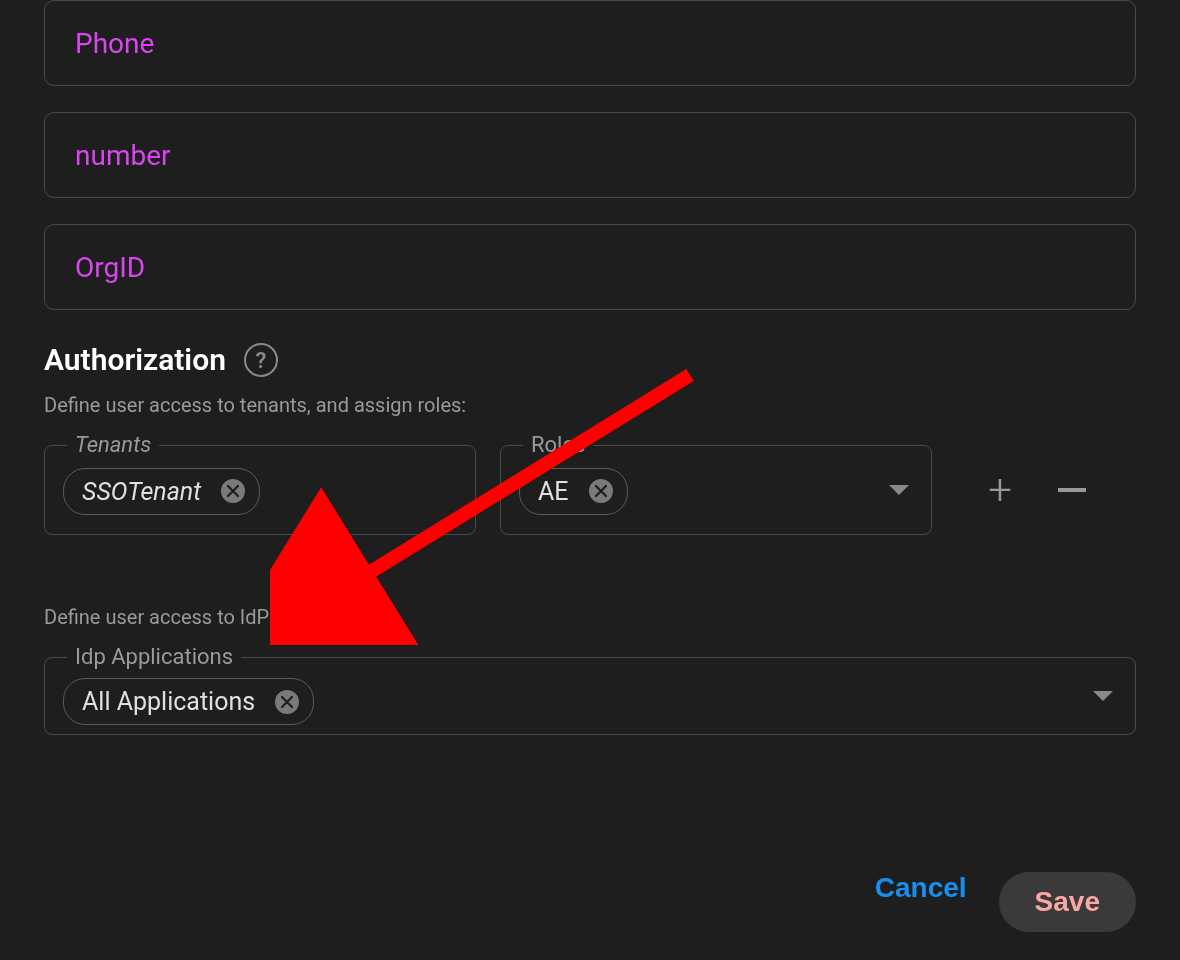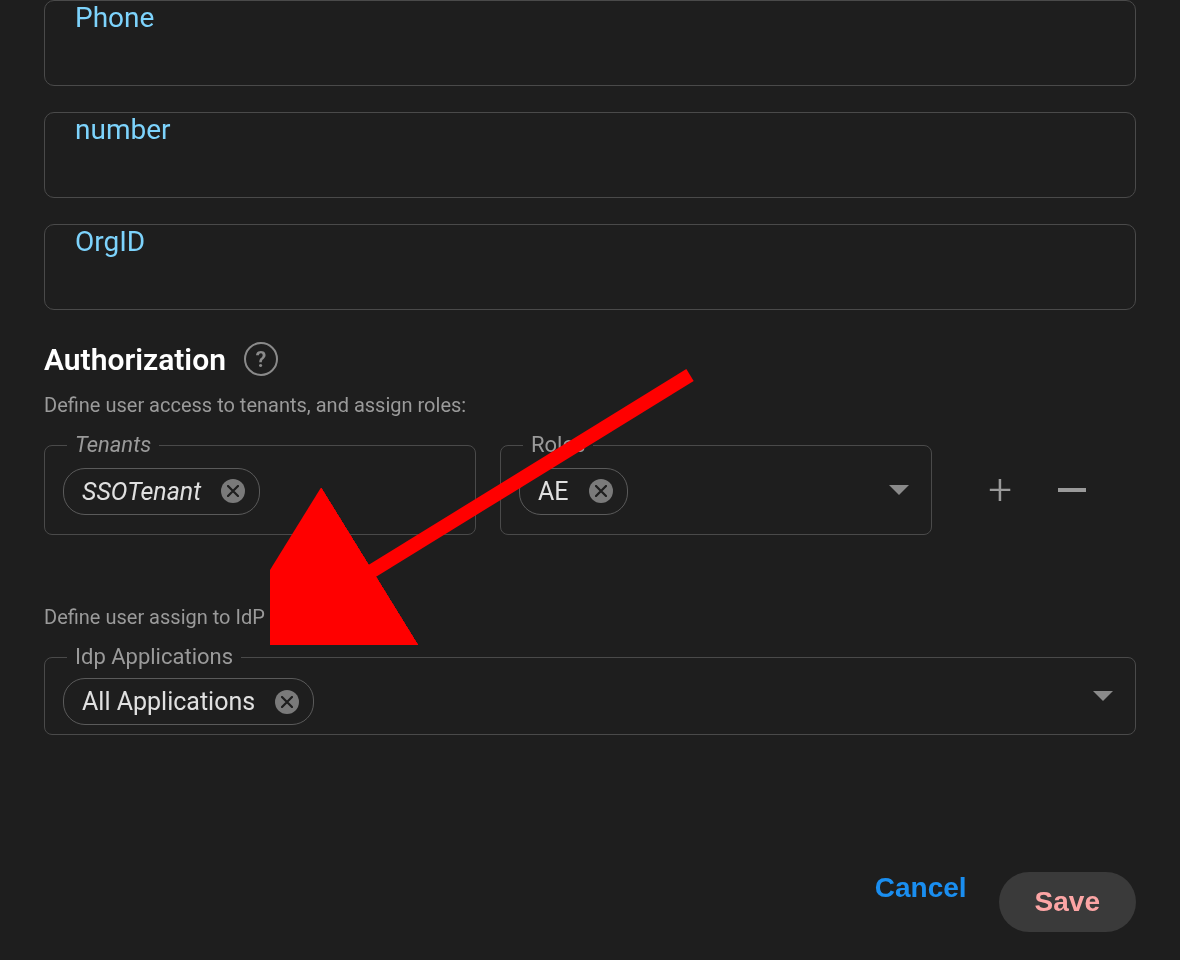--- a/index.html
+++ b/index.html
@@ -19,29 +19,30 @@
   }
   .container {
     padding: 0 44px 0 44px;
   }
   .text-field {
     width: 100%;
     height: 86px;
     border: 1px solid #4a4a4a;
     border-radius: 10px;
     background: transparent;
-    color: #7dd3fc;
+    color: #d946ef;
     font-size: 28px;
     padding: 0 30px;
     display: flex;
+    align-items: center;
     margin-bottom: 26px;
   }
   .section-header {
     display: flex;
-    align-items: flex-start;
+    align-items: flex-end;
     gap: 18px;
     margin-top: 32px;
     margin-bottom: 16px;
   }
   .section-title {
     color: #ffffff;
     font-size: 30px;
     font-weight: 600;
   }
   .help-icon {
@@ -242,21 +243,21 @@
 
     <div class="icon-btn" style="margin-left:20px;">
       <span class="plus-icon">+</span>
     </div>
     <div class="icon-btn">
       <div class="minus-icon"></div>
     </div>
   </div>
 
   <div class="idp-section">
-    <div class="section-subtitle">Define user assign to IdP applications:</div>
+    <div class="section-subtitle">Define user access to IdP applications:</div>
     <div class="fieldset-box idp-box">
       <span class="fieldset-label">Idp Applications</span>
       <div class="chip">
         <span>All Applications</span>
         <span class="chip-remove">
           <svg viewBox="0 0 12 12">
               <path d="M1 1 L11 11 M11 1 L1 11" stroke="#1e1e1e" stroke-width="2.2" stroke-linecap="round"></path>
             </svg>
         </span>
       </div>

